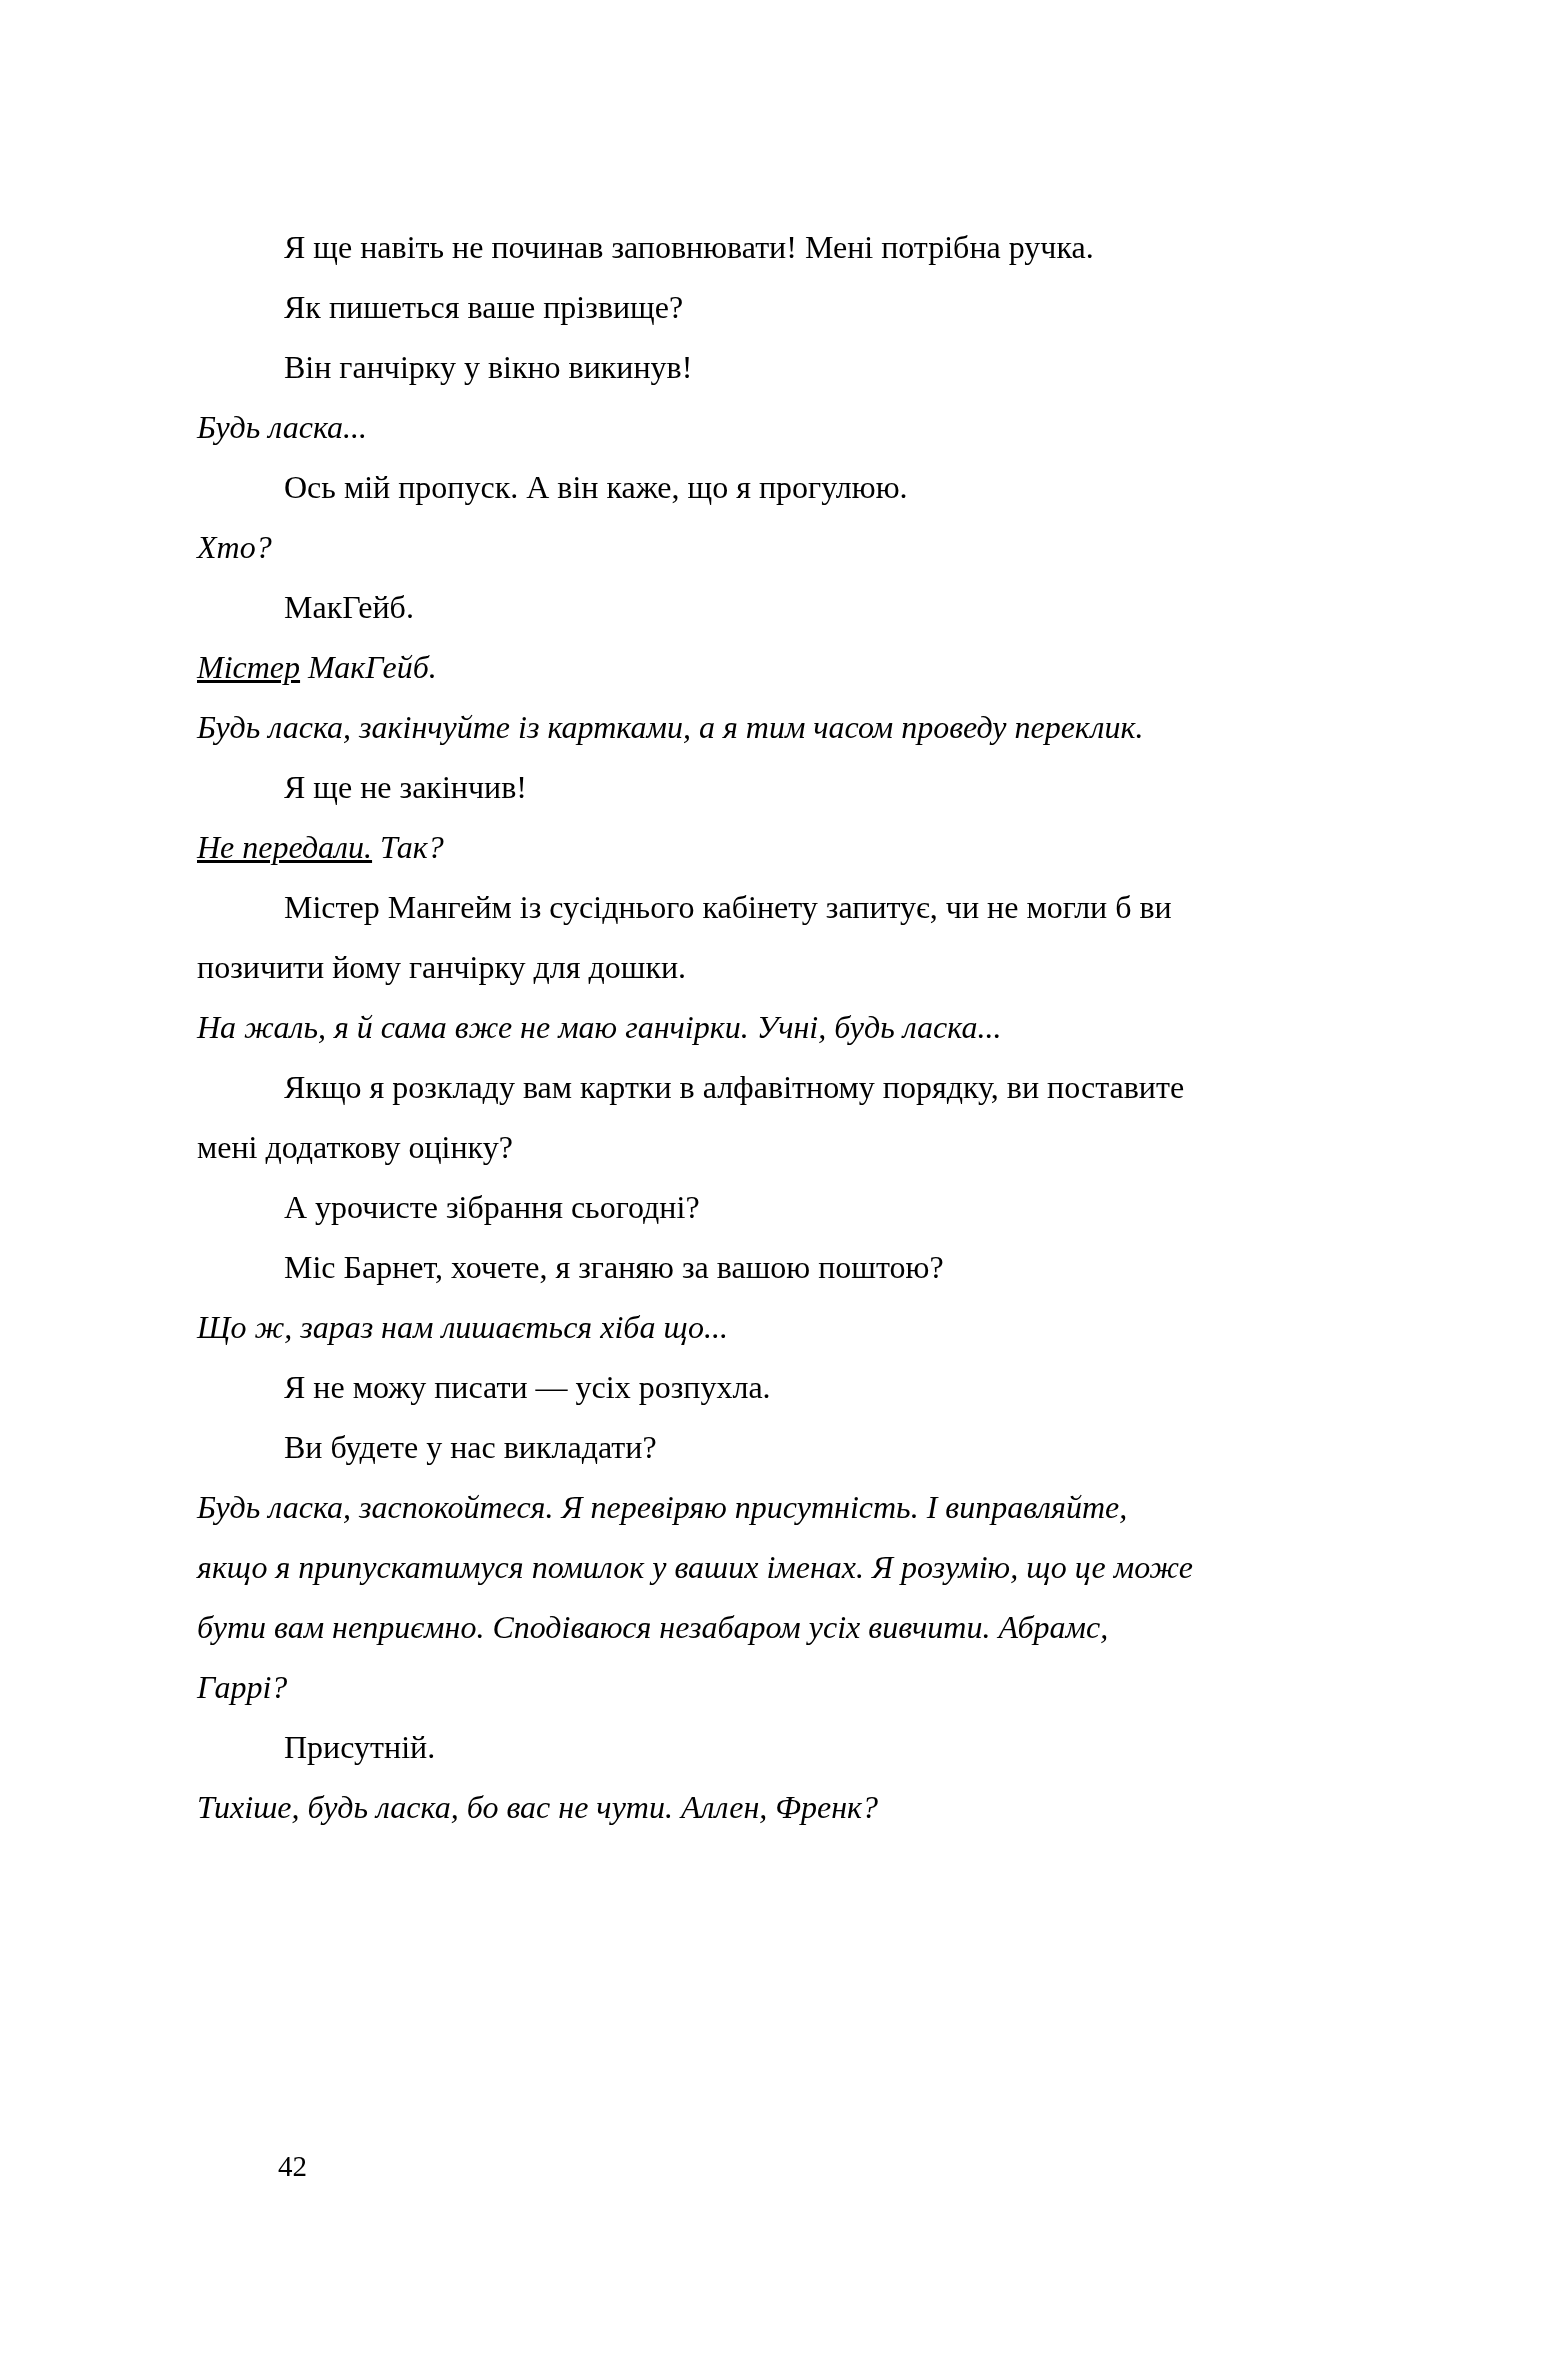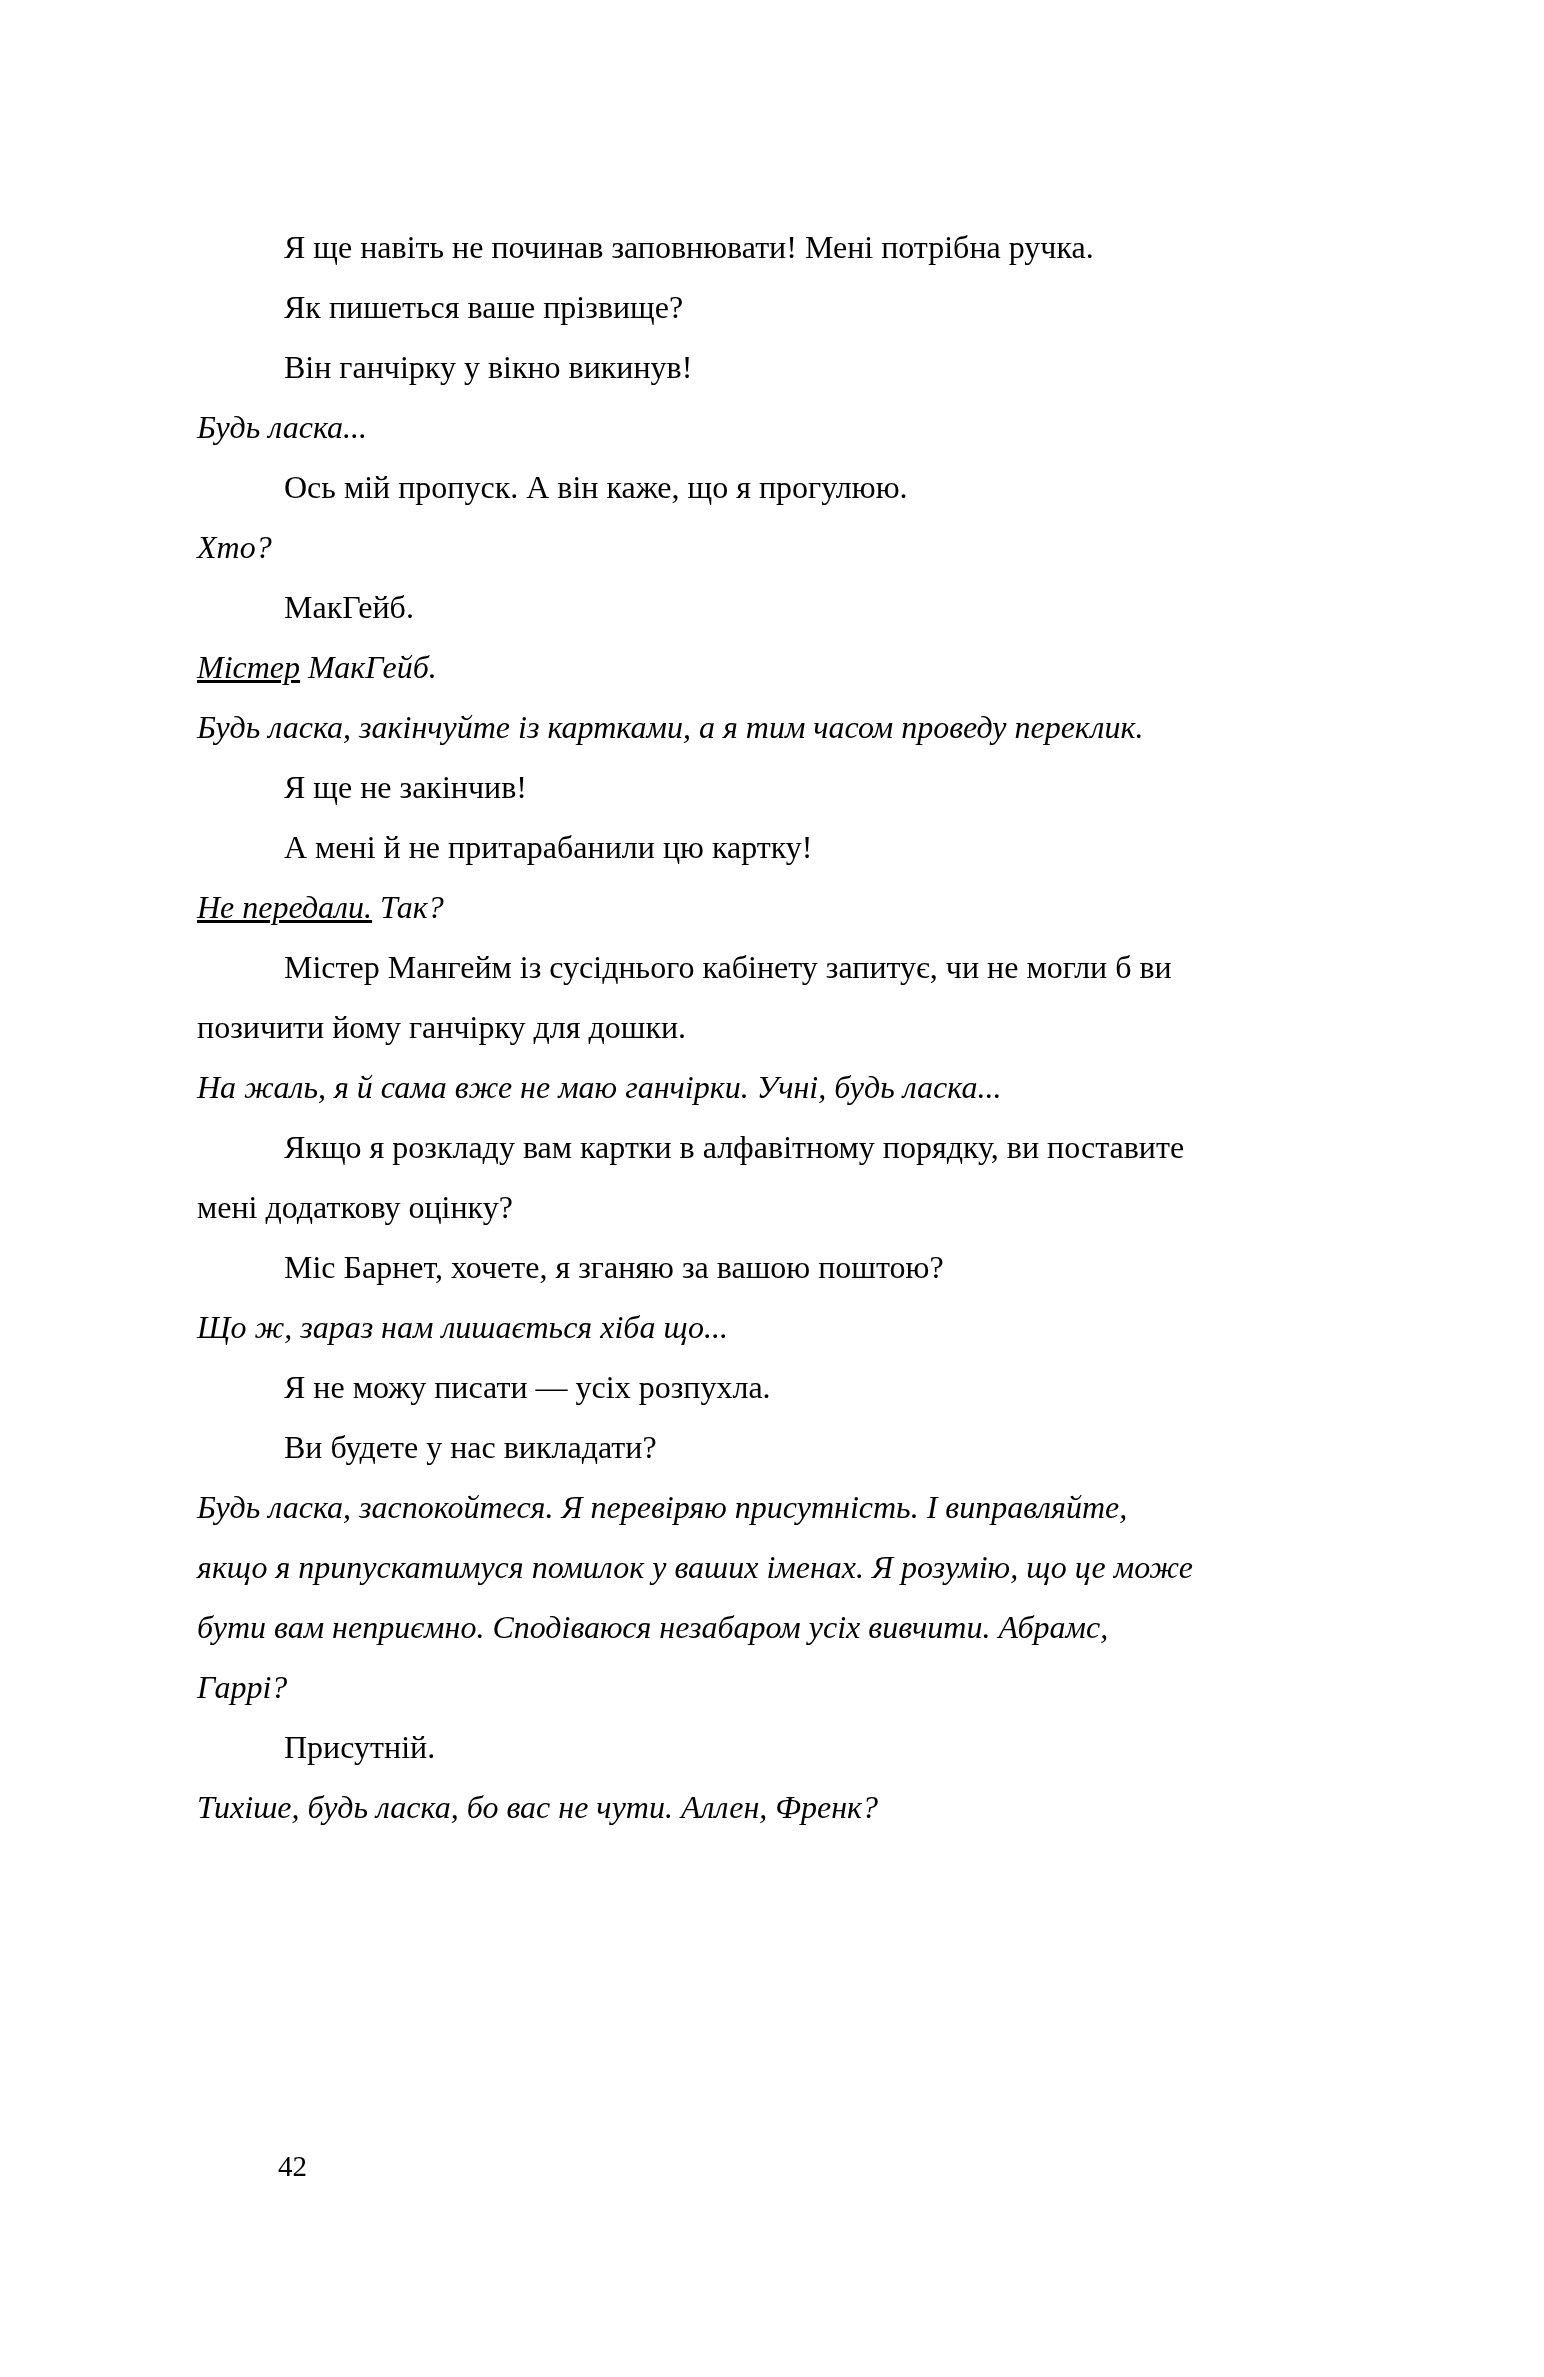--- a/index.html
+++ b/index.html
@@ -73,27 +73,27 @@
     <p class="p student wrap">Він ганчірку у вікно викинув!</p>
     <p class="p teacher">Будь ласка...</p>
     <p class="p student wrap">Ось мій пропуск. А він каже, що я прогулюю.</p>
     <p class="p teacher">Хто?</p>
     <p class="p student wrap">МакГейб.</p>
 
     <p class="p teacher"><span class="underline">Містер</span><span> МакГейб.</span></p>
 
     <p class="p teacher">Будь ласка, закінчуйте із картками, а я тим часом проведу переклик.</p>
     <p class="p student wrap">Я ще не закінчив!</p>
-    <p class="p student wrap">А мені й не притарабанили цю картку!</p>
 
     <p class="p teacher"><span class="underline">Не передали.</span><span> Так?</span></p>
 
     <p class="p student wrap">Містер Мангейм із сусіднього кабінету запитує, чи не могли б ви позичити йому ганчірку для дошки.</p>
     <p class="p teacher">На жаль, я й сама вже не маю ганчірки. Учні, будь ласка...</p>
     <p class="p student wrap">Якщо я розкладу вам картки в алфавітному порядку, ви поставите мені додаткову оцінку?</p>
+    <p class="p student wrap">А урочисте зібрання сьогодні?</p>
     <p class="p student wrap">Міс Барнет, хочете, я зганяю за вашою поштою?</p>
     <p class="p teacher">Що ж, зараз нам лишається хіба що...</p>
     <p class="p student wrap">Я не можу писати — усіх розпухла.</p>
     <p class="p student wrap">Ви будете у нас викладати?</p>
     <p class="p teacher">Будь ласка, заспокойтеся. Я перевіряю присутність. І виправляйте, якщо я припускатимуся помилок у ваших іменах. Я розумію, що це може бути вам неприємно. Сподіваюся незабаром усіх вивчити. Абрамс, Гаррі?</p>
     <p class="p student wrap">Присутній.</p>
     <p class="p teacher">Тихіше, будь ласка, бо вас не чути. Аллен, Френк?</p>
 
   </div>
 

